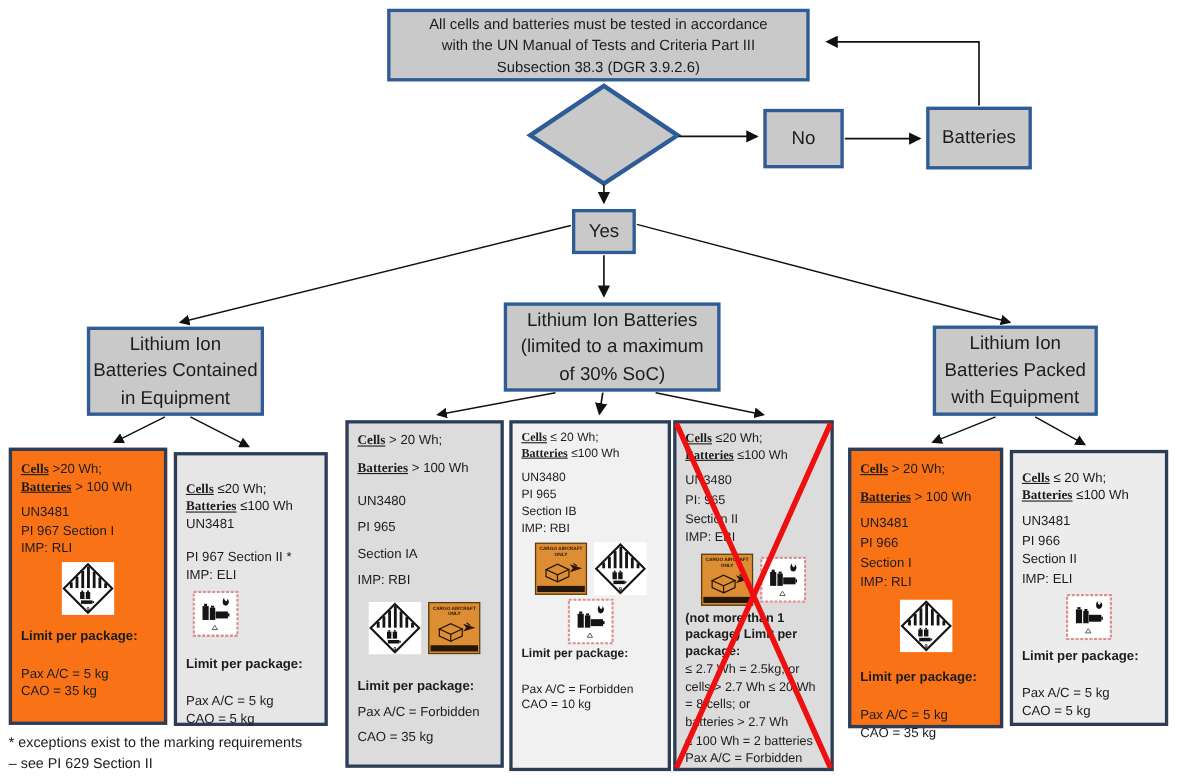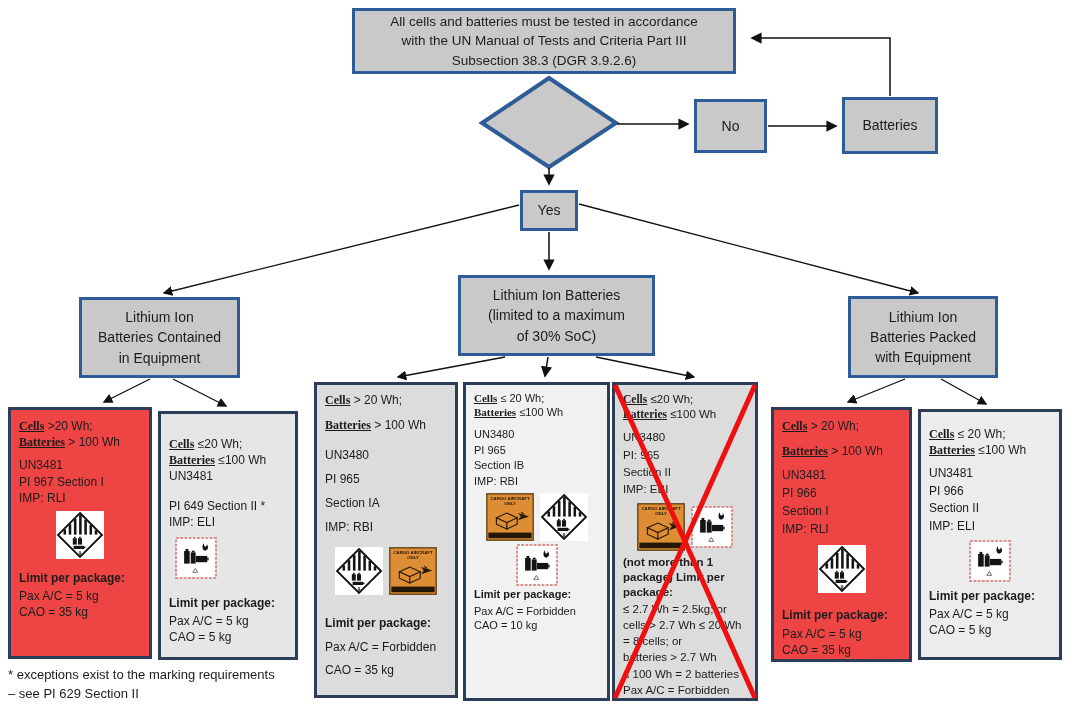--- a/index.html
+++ b/index.html
@@ -4,53 +4,53 @@
 <style>
   * { margin:0; padding:0; box-sizing:border-box; }
   html,body { background:#ffffff; }
   body { font-family:"Liberation Sans", sans-serif; color:#1c1c1c; }
   .stage { position:relative; width:1080px; height:713px; background:#fff; overflow:hidden; }
 
   #connectors { position:absolute; left:0; top:0; z-index:0; }
 
   .node { position:absolute; z-index:1; background:#c9c9c9; border:3px solid #2e5c96;
           display:flex; align-items:center; justify-content:center; text-align:center;
-          white-space:pre-line; font-size:14px; line-height:1.45; }
+          white-space:pre-line; font-size:17px; line-height:1.45; }
   #top-box { left:352px; top:8px; width:384px; height:66px; font-size:13.5px; }
   #no-box { left:694px; top:99px; width:73px; height:54px; }
   #redesign-box { left:842px; top:97px; width:96px; height:57px; }
   #yes-box { left:520px; top:190px; width:58px; height:41px; }
   #hdr-left { left:79px; top:297px; width:161px; height:81px; }
   #hdr-center { left:458px; top:275px; width:197px; height:81px; }
   #hdr-right { left:848px; top:296px; width:150px; height:82px; }
 
   #diamond-label { position:absolute; z-index:2; left:482px; top:101px; width:134px;
                    text-align:center; font-size:11px; line-height:1.4; white-space:pre-line; }
 
-  .dbox { position:absolute; z-index:1; background:#ef4444; border:3px solid #2c3d59;
+  .dbox { position:absolute; z-index:1; background:#f97316; border:3px solid #2c3d59;
           padding:8px 8px; font-size:12px; line-height:1.35; }
   #l1 { left:8px;   top:407px; width:144px; height:252px; }
   #l2 { left:158px; top:411px; width:140px; height:249px; background:#e6e6e6; }
   #c1 { left:314px; top:382px; width:144px; height:316px; background:#dcdcdc; }
   #c2 { left:463px; top:382px; width:147px; height:319px; background:#f1f1f1;
         font-size:11px; line-height:1.3; padding:6px 8px; }
   #c3 { left:612px; top:382px; width:146px; height:319px; background:#dcdcdc;
         font-size:11.5px; line-height:1.32; padding:7px 8px; }
   #r1 { left:771px; top:407px; width:141px; height:255px; }
   #r2 { left:918px; top:409px; width:144px; height:251px; background:#ececec; }
 
   .u { font-weight:bold; text-decoration:underline;font-family:Liberation Serif, serif; }
   .hdrline { }
   .gap8 { margin-bottom:9px; }
   .info  { margin-top:7px; white-space:pre-line; }
   .info2 { margin-top:13px; white-space:pre-line; }
   .icons { display:flex; justify-content:center; align-items:center; gap:6px; margin:5px 0 3px 0; }
   .icons svg { display:block; }
   .limit-label { font-weight:bold; margin-top:11px; }
-  .limit { white-space:pre-line; margin-top:2px; }
+  .limit { white-space:pre-line; margin-top:18px; }
   .note  { font-weight:bold; margin-top:3px; }
 
   
   #c1 .info { line-height:2.0; margin-top:10px; }
   #c1 .hdrline { line-height:1.3; }
   #c1 .icons { margin-top:8px; }
   #c1 .limit-label { margin-top:20px; }
   #c1 .limit { line-height:1.85; margin-top:5px; }
   #c2 .note { font-size:10.6px; line-height:1.28; margin-top:4px; }
   #c2 .limit-label { margin-top:1px; }
@@ -139,21 +139,21 @@
 </div>
     <div class="limit-label">Limit per package:</div>
     <div class="limit">Pax A/C = 5 kg
 CAO = 35 kg</div>
   </div>
 
   <div class="dbox" id="l2">
     <div class="hdrline" style="margin-top:14px;"><span class="u">Cells</span><span> ≤20 Wh;</span></div>
     <div class="hdrline"><span class="u">Batteries</span><span> ≤100 Wh</span></div>
     <div>UN3481</div>
-    <div class="info2">PI 649 Section II *
+    <div class="info2">PI 967 Section II *
 IMP: ELI</div>
     <div class="icons" style="justify-content:flex-start; margin-left:6px; margin-top:7px;">
   <svg width="42" height="42" viewBox="0 0 60 60">
     <rect x="1.5" y="1.5" width="57" height="57" fill="#ffffff" stroke="#dc9090" stroke-width="3" stroke-dasharray="4 2"></rect>
     <rect x="13" y="20" width="8" height="18" fill="#141414"></rect>
     <rect x="15" y="17" width="4" height="3" fill="#141414"></rect>
     <rect x="22.5" y="22" width="7" height="16" fill="#141414"></rect>
     <rect x="24" y="19.5" width="4" height="2.5" fill="#141414"></rect>
     <rect x="30" y="27" width="16" height="9" fill="#141414"></rect>
     <rect x="46" y="29.5" width="2" height="4" fill="#141414"></rect>

